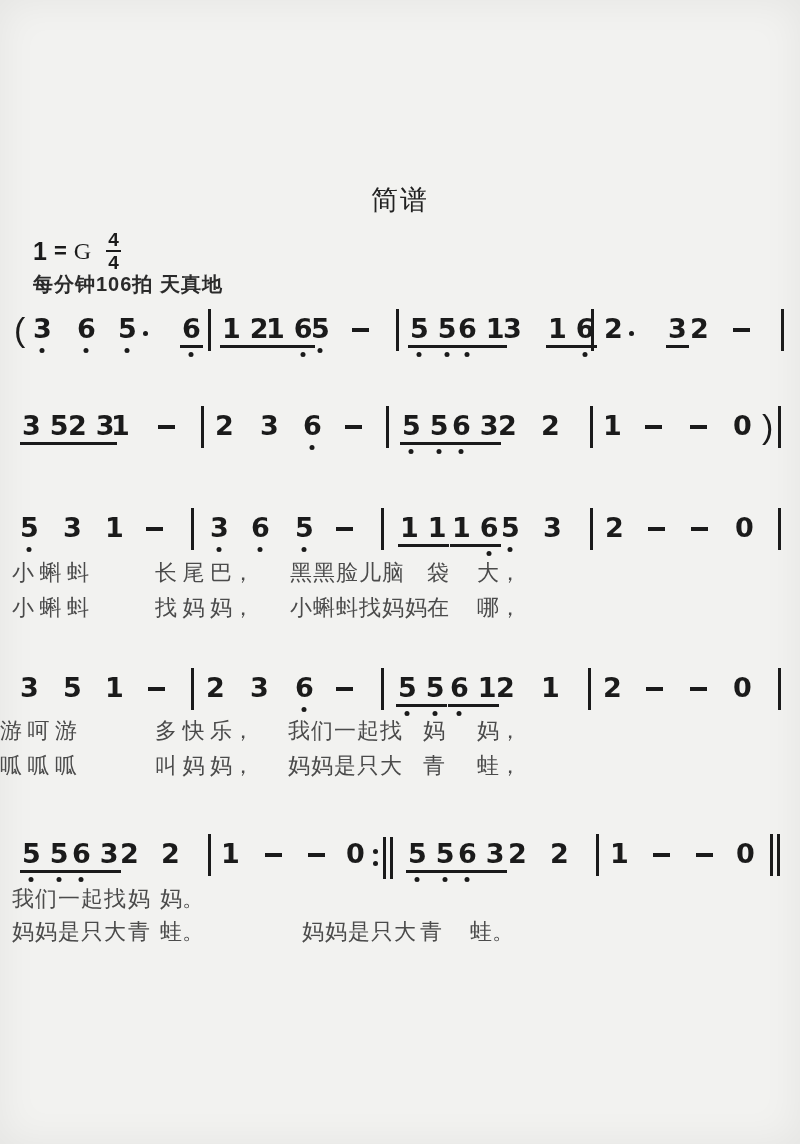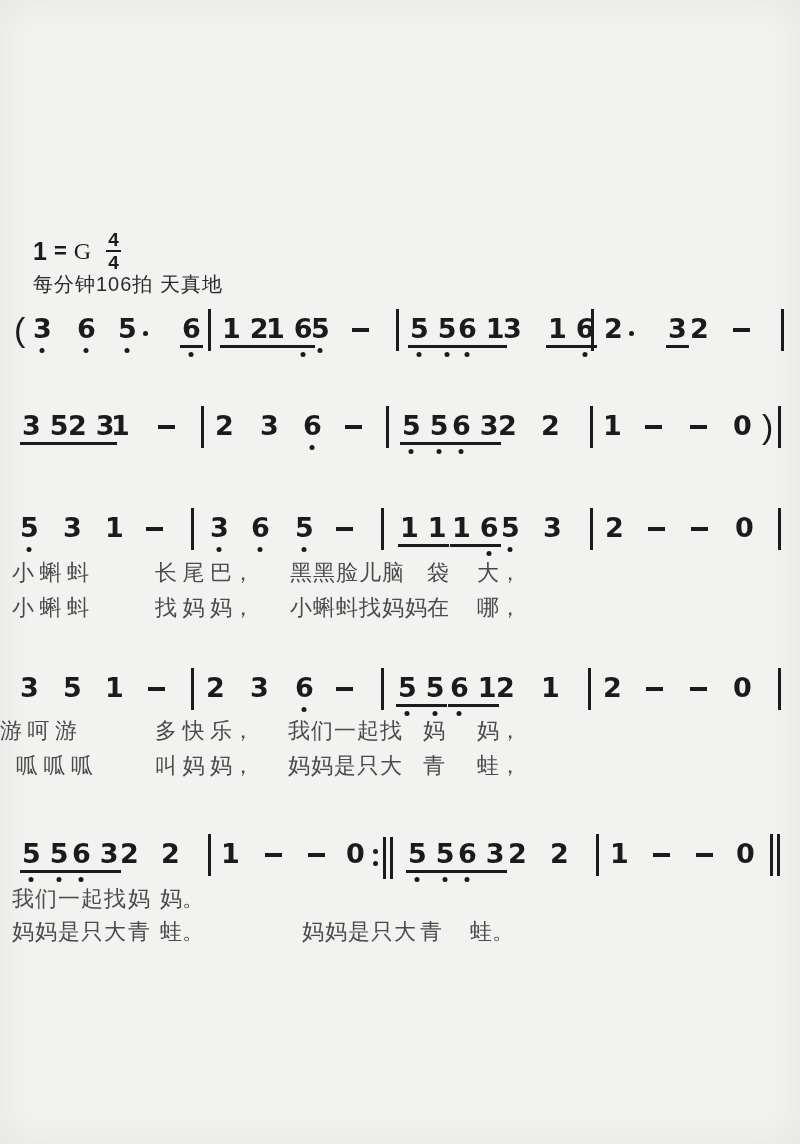--- a/index.html
+++ b/index.html
@@ -11,21 +11,21 @@
          font-size:48px;font-weight:bold;letter-spacing:3px;color:#141414;}
   .subtitle{position:absolute;top:182px;left:0;width:100%;text-align:center;
             font-size:27px;color:#222;letter-spacing:2px;}
   .keyline{position:absolute;left:33px;top:228px;display:flex;align-items:center;gap:7px;height:46px;}
   .key-tonic{font-size:25px;font-weight:bold;}
   .key-eq{font-size:22px;font-weight:bold;}
   .key-name{font-size:24px;font-family:"Liberation Serif",serif;}
   .frac{display:inline-flex;flex-direction:column;align-items:center;margin-left:8px;}
   .frac .fn{font-size:19px;font-weight:bold;line-height:19px;}
   .fracbar{width:15px;height:2.5px;background:#1b1b1b;margin:1px 0;}
-  .tempo{position:absolute;left:33px;top:271px;font-size:20px;color:#2a2a2a;letter-spacing:1px;}
+  .tempo{position:absolute;left:33px;top:271px;font-size:20px;color:#2a2a2a;letter-spacing:1px;font-weight:bold;}
   .end{position:absolute;top:990px;left:0;width:100%;text-align:center;
        font-size:33px;font-weight:bold;letter-spacing:5px;color:#141414;}
 
   .mline{position:absolute;left:0;width:800px;height:56px;}
   .tok{position:absolute;top:0;}
   .num{font-size:27px;line-height:28px;font-weight:bold;color:#1b1b1b;
        font-family:"DejaVu Sans",sans-serif;}
   .nwrap{position:relative;display:inline-block;height:28px;}
   .ulnote{border-bottom:3px solid #1b1b1b;padding:0 2px 2px 2px;}
   .grp{display:inline-flex;gap:9px;border-bottom:3px solid #1b1b1b;padding:0 2px 2px 2px;}
@@ -44,20 +44,21 @@
 
   .lyricrow{position:absolute;left:0;width:800px;height:30px;}
   .lseg{position:absolute;top:0;font-family:"Liberation Serif",serif;
         font-size:22px;color:#4b4b4b;white-space:pre;}
   .lseg.tight{letter-spacing:1px;}
 </style>
 </head>
 <body>
 
 <div class="page">
+  <div class="subtitle">简谱</div>
 
   <div class="keyline">
     <span class="key-tonic">1</span>
     <span class="key-eq">=</span>
     <span class="key-name">G</span>
     <span class="frac">
       <span class="fn">4</span>
       <span class="fracbar"></span>
       <span class="fn">4</span>
     </span>
@@ -258,21 +259,21 @@
         <span class="lseg" style="left: 477px;">哪，</span>
       </div>
       <div class="lyricrow" style="top: 716px;">
         <span class="lseg" style="left: 0;">游 呵 游</span>
         <span class="lseg" style="left: 155px;">多 快 乐，</span>
         <span class="lseg tight" style="left: 288px;">我们一起找</span>
         <span class="lseg" style="left: 423px;">妈</span>
         <span class="lseg" style="left: 477px;">妈，</span>
       </div>
       <div class="lyricrow" style="top: 751px;">
-        <span class="lseg" style="left: 16px;">呱 呱 呱</span>
+        <span class="lseg" style="left: 0;">呱 呱 呱</span>
         <span class="lseg" style="left: 155px;">叫 妈 妈，</span>
         <span class="lseg tight" style="left: 288px;">妈妈是只大</span>
         <span class="lseg" style="left: 423px;">青</span>
         <span class="lseg" style="left: 477px;">蛙，</span>
       </div>
       <div class="lyricrow" style="top: 884px;">
         <span class="lseg tight" style="left: 12px;">我们一起找</span>
         <span class="lseg" style="left: 128px;">妈</span>
         <span class="lseg" style="left: 160px;">妈。</span>
       </div>

